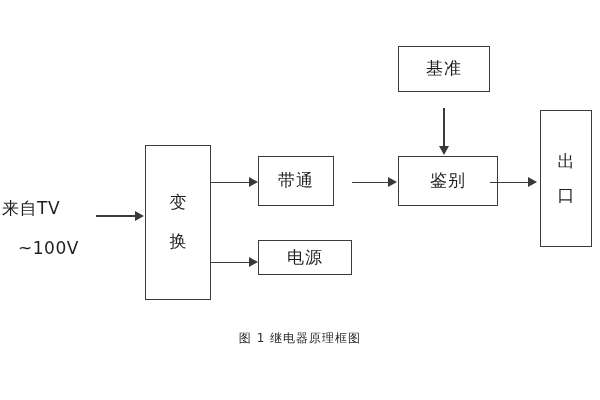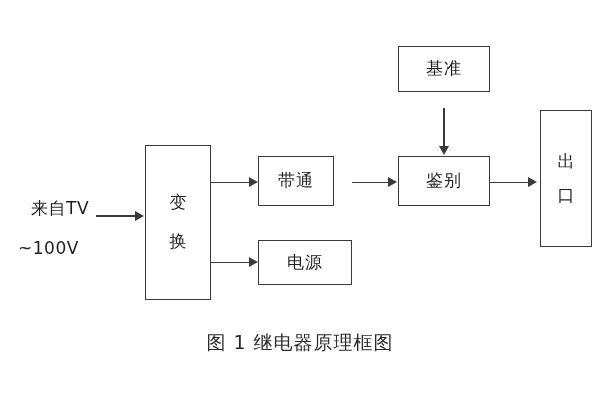--- a/index.html
+++ b/index.html
@@ -67,65 +67,65 @@
     color: #1f1f1f;
     font-size: 17px;
     white-space: nowrap;
     letter-spacing: 0.5px;
   }
   .caption {
     position: absolute;
     width: 100%;
     text-align: center;
     color: #2a2a2a;
-    font-size: 19px;
+    font-size: 12px;
     letter-spacing: 1px;
   }
 </style>
 </head>
 <body>
 
 <div id="diagram-root">
 
-  <div class="input-label" style="left:31px; top:197px;">来自TV</div>
+  <div class="input-label" style="left:2px; top:197px;">来自TV</div>
   <div class="input-label" style="left:18px; top:238px;">~100V</div>
 
   <div class="hline" style="left:96px; top:215px; width:40px;"></div>
   <div class="arrowhead-right" style="left:135px; top:210.5px;"></div>
 
   <div class="box vertical" style="left:145px; top:145px; width:66px; height:155px; padding:28px 0;">
     <span class="ch">变</span>
     <span class="ch">换</span>
   </div>
 
   <div class="hline" style="left:211px; top:181.5px; width:44px;"></div>
   <div class="arrowhead-right" style="left:249px; top:177px;"></div>
 
   <div class="hline" style="left:211px; top:261.5px; width:44px;"></div>
   <div class="arrowhead-right" style="left:249px; top:257px;"></div>
 
   <div class="box" style="left:258px; top:156px; width:76px; height:50px;">
     <span>带通</span>
   </div>
 
-  <div class="box" style="left:258px; top:240px; width:94px; height:45px;">
+  <div class="box" style="left:258px; top:240px; width:94px; height:35px;">
     <span>电源</span>
   </div>
 
   <div class="hline" style="left:352px; top:181.5px; width:40px;"></div>
   <div class="arrowhead-right" style="left:388px; top:177px;"></div>
 
   <div class="box" style="left:398px; top:46px; width:92px; height:46px;">
     <span>基准</span>
   </div>
 
   <div class="vline" style="left:443px; top:108px; height:40px;"></div>
   <div class="arrowhead-down" style="left:438.5px; top:146px;"></div>
 
-  <div class="box" style="left:398px; top:156px; width:92px; height:50px;">
+  <div class="box" style="left:398px; top:156px; width:100px; height:50px;">
     <span>鉴别</span>
   </div>
 
   <div class="hline" style="left:490px; top:181.5px; width:44px;"></div>
   <div class="arrowhead-right" style="left:528px; top:177px;"></div>
 
   <div class="box vertical" style="left:540px; top:110px; width:52px; height:137px; padding:26px 0;">
     <span class="ch">出</span>
     <span class="ch">口</span>
   </div>

